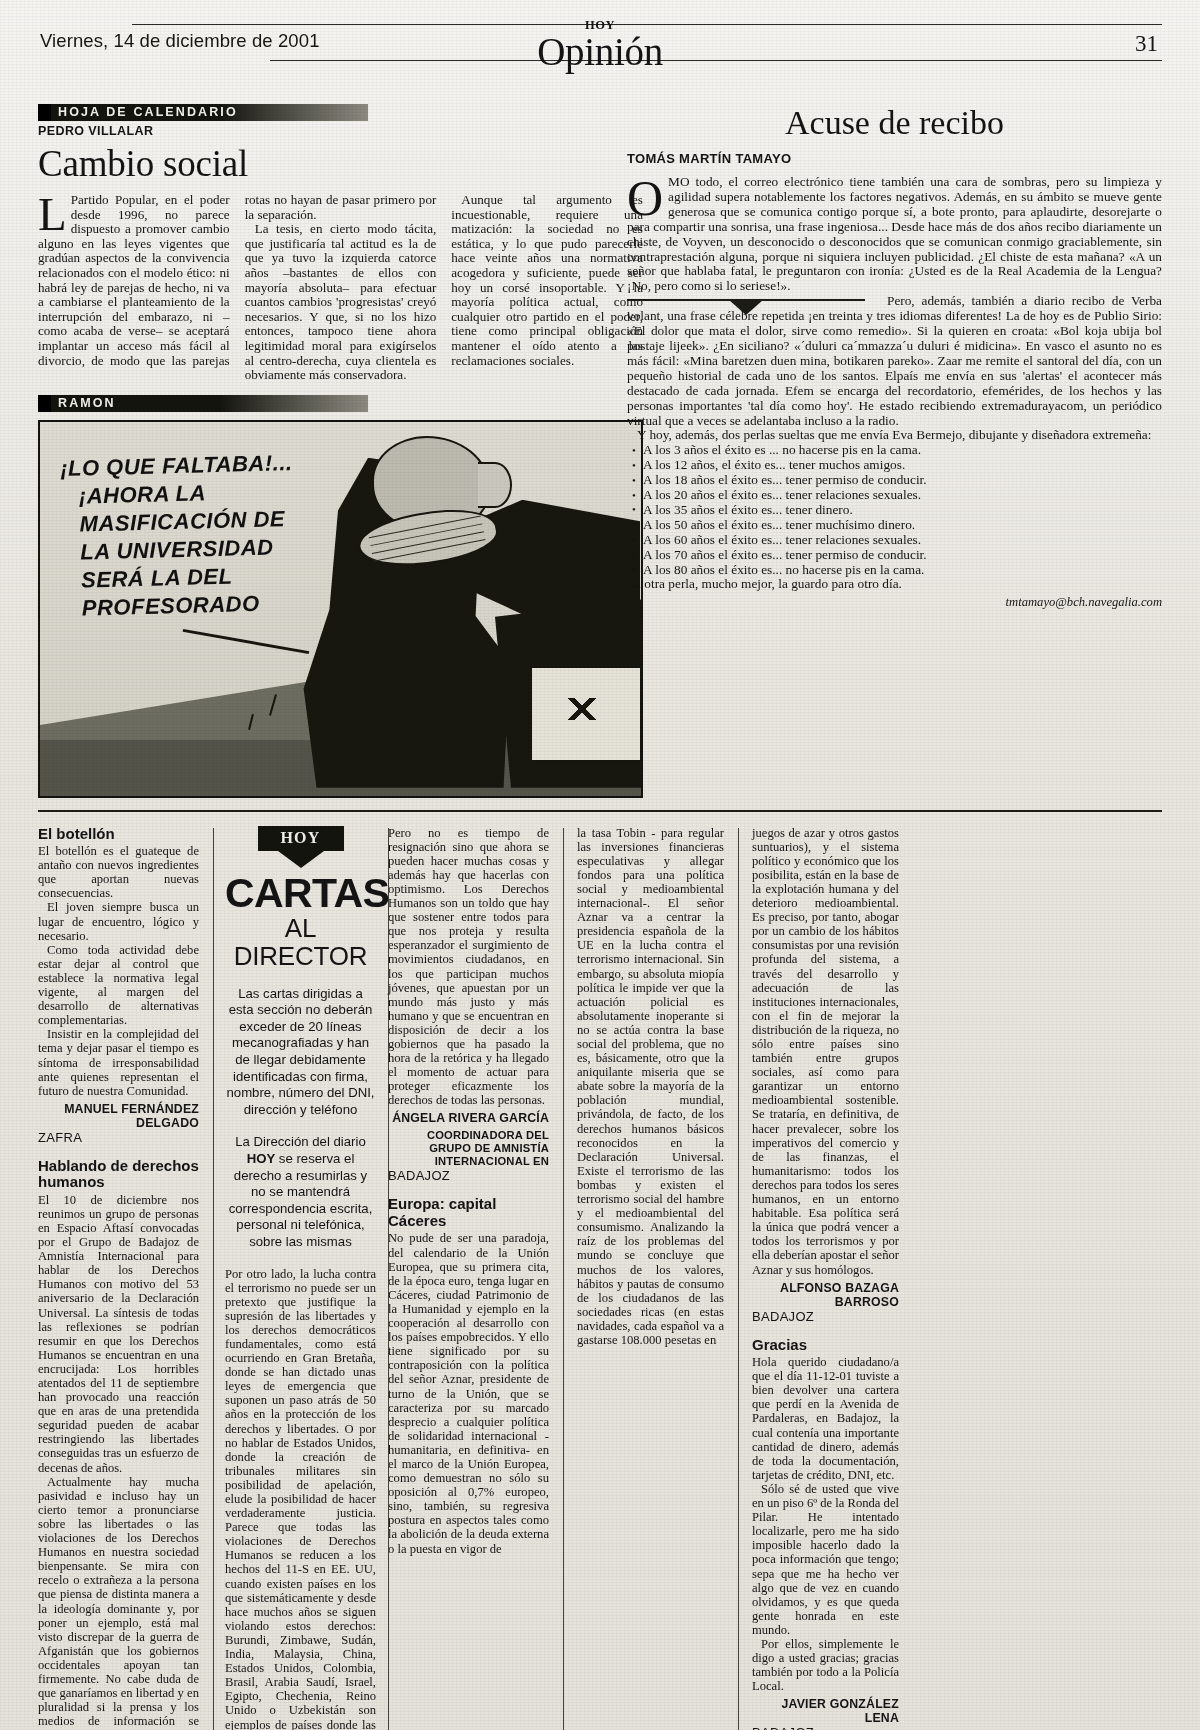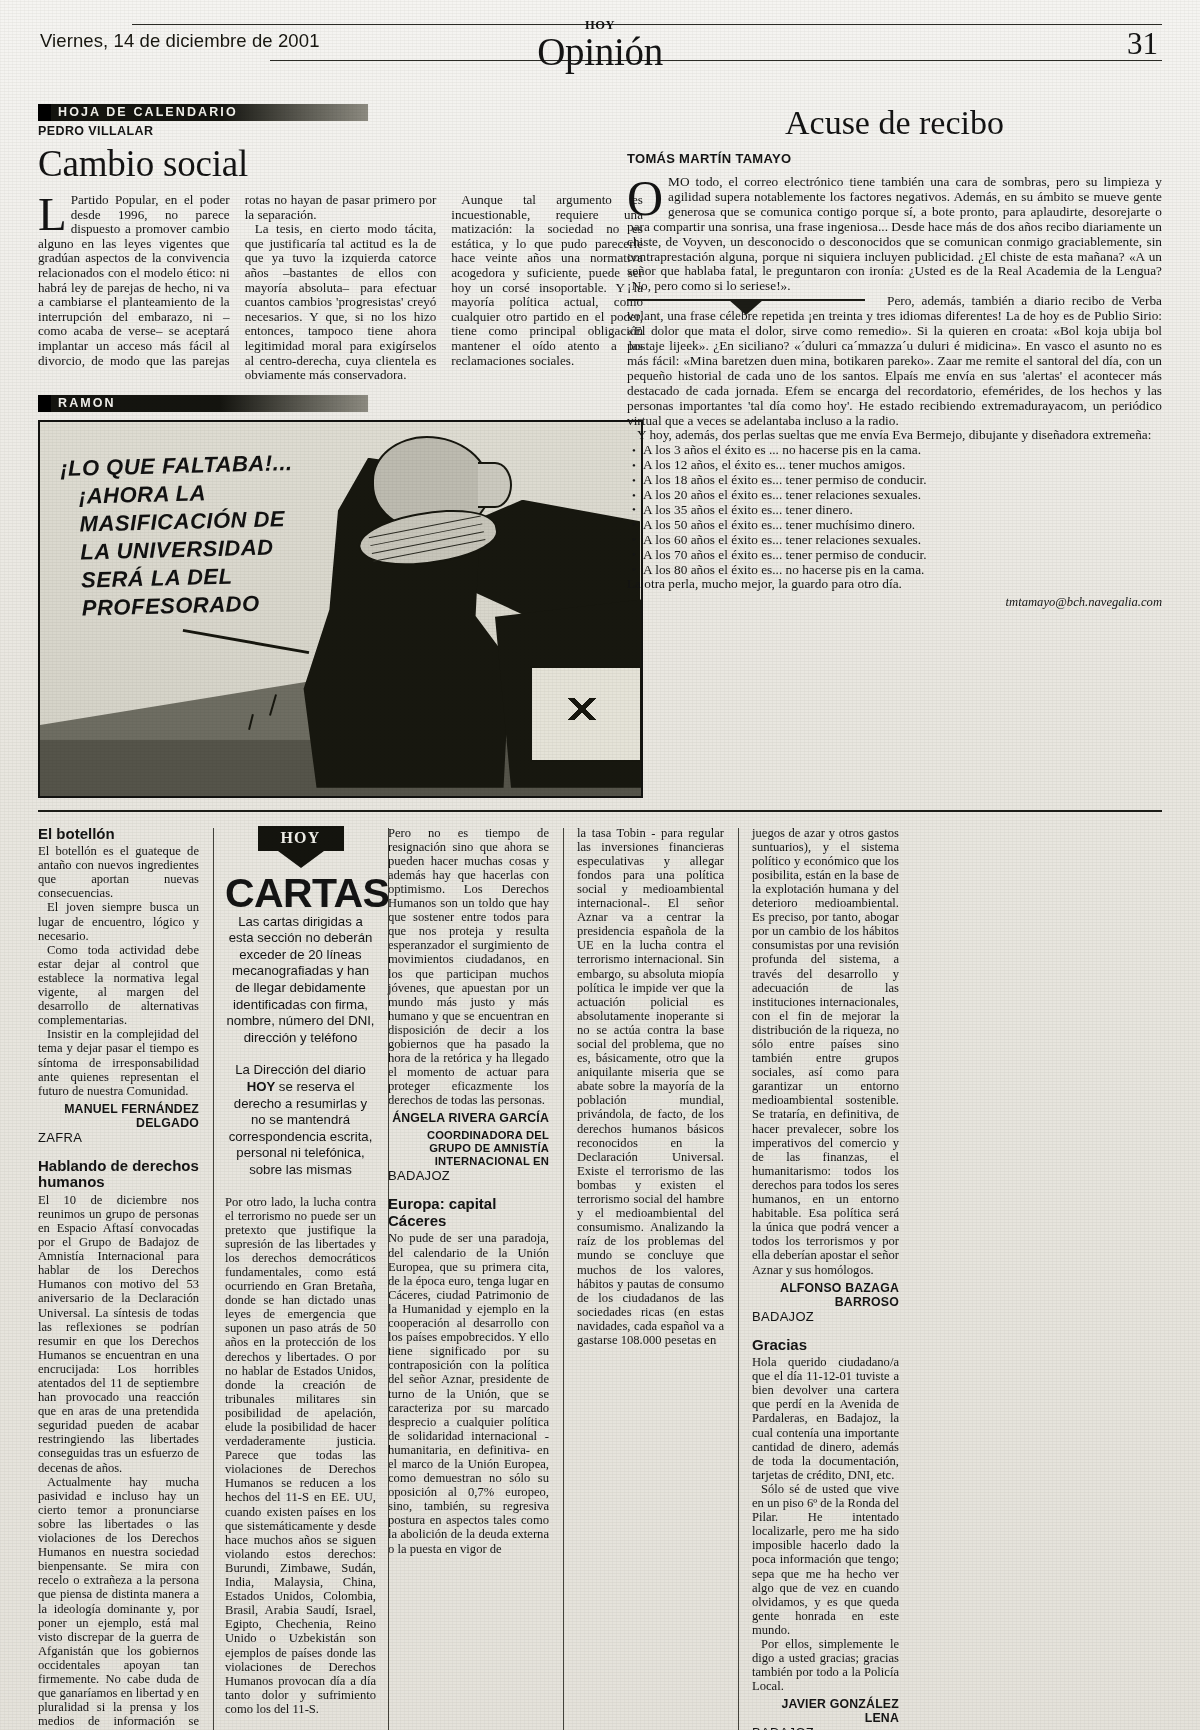--- a/index.html
+++ b/index.html
@@ -37,21 +37,21 @@
     font-weight:bold; font-size:12.5px; letter-spacing:.5px;
     line-height:11px; margin-bottom:1px;
   }
   .mh-title {
     font-family:"Liberation Serif", serif;
     font-size:39px; line-height:40px; letter-spacing:-.3px;
   }
   .mh-pageno {
     position:absolute; right:4px; top:14px;
     font-family:"Liberation Serif", serif;
-    font-size:31px; line-height:31px;margin-left:27px;
+    font-size:23px; line-height:31px;margin-left:27px;
   }
 
   
   .top-body { position:relative; margin-top:22px; height:690px; }
   .col-left-block { position:absolute; left:0; top:0; width:605px; }
   .col-right-block { position:absolute; right:0; top:0; width:535px; }
 
   .kicker {
     display:flex; align-items:stretch; height:17px; width:100%;
     background:linear-gradient(90deg,#14140f 0%, #14140f 55%, #55544c 78%, #8d8b81 100%);
@@ -397,20 +397,21 @@
 
       <div class="cartas-col">
         <div class="vsep"></div>
         <div class="hoy-badge">
           <div class="bar">
             <span>HOY</span>
           </div>
           <div class="tri"></div>
         </div>
         <div class="cartas-title">CARTAS</div>
+        <div class="cartas-sub">AL DIRECTOR</div>
         <div class="cartas-note">Las cartas dirigidas a esta sección no deberán exceder de 20 líneas mecanografiadas y han de llegar debidamente identificadas con firma, nombre, número del DNI, dirección y teléfono</div>
         <div class="cartas-note"><span>La Dirección del diario </span><b>HOY</b><span> se reserva el derecho a resumirlas y no se mantendrá correspondencia escrita, personal ni telefónica, sobre las mismas</span></div>
         <div class="btxt" style="text-align:justify;">
           <p class="first">Por otro lado, la lucha contra el terrorismo no puede ser un pretexto que justifique la supresión de las libertades y los derechos democráticos fundamentales, como está ocurriendo en Gran Bretaña, donde se han dictado unas leyes de emergencia que suponen un paso atrás de 50 años en la protección de los derechos y libertades. O por no hablar de Estados Unidos, donde la creación de tribunales militares sin posibilidad de apelación, elude la posibilidad de hacer verdaderamente justicia. Parece que todas las violaciones de Derechos Humanos se reducen a los hechos del 11-S en EE. UU, cuando existen países en los que sistemáticamente y desde hace muchos años se siguen violando estos derechos: Burundi, Zimbawe, Sudán, India, Malaysia, China, Estados Unidos, Colombia, Brasil, Arabia Saudí, Israel, Egipto, Chechenia, Reino Unido o Uzbekistán son ejemplos de países donde las violaciones de Derechos Humanos provocan día a día tanto dolor y sufrimiento como los del 11-S.</p>
         </div>
       </div>
 
       <div class="bcol">
         <div class="vsep"></div>
         <div class="btxt">

